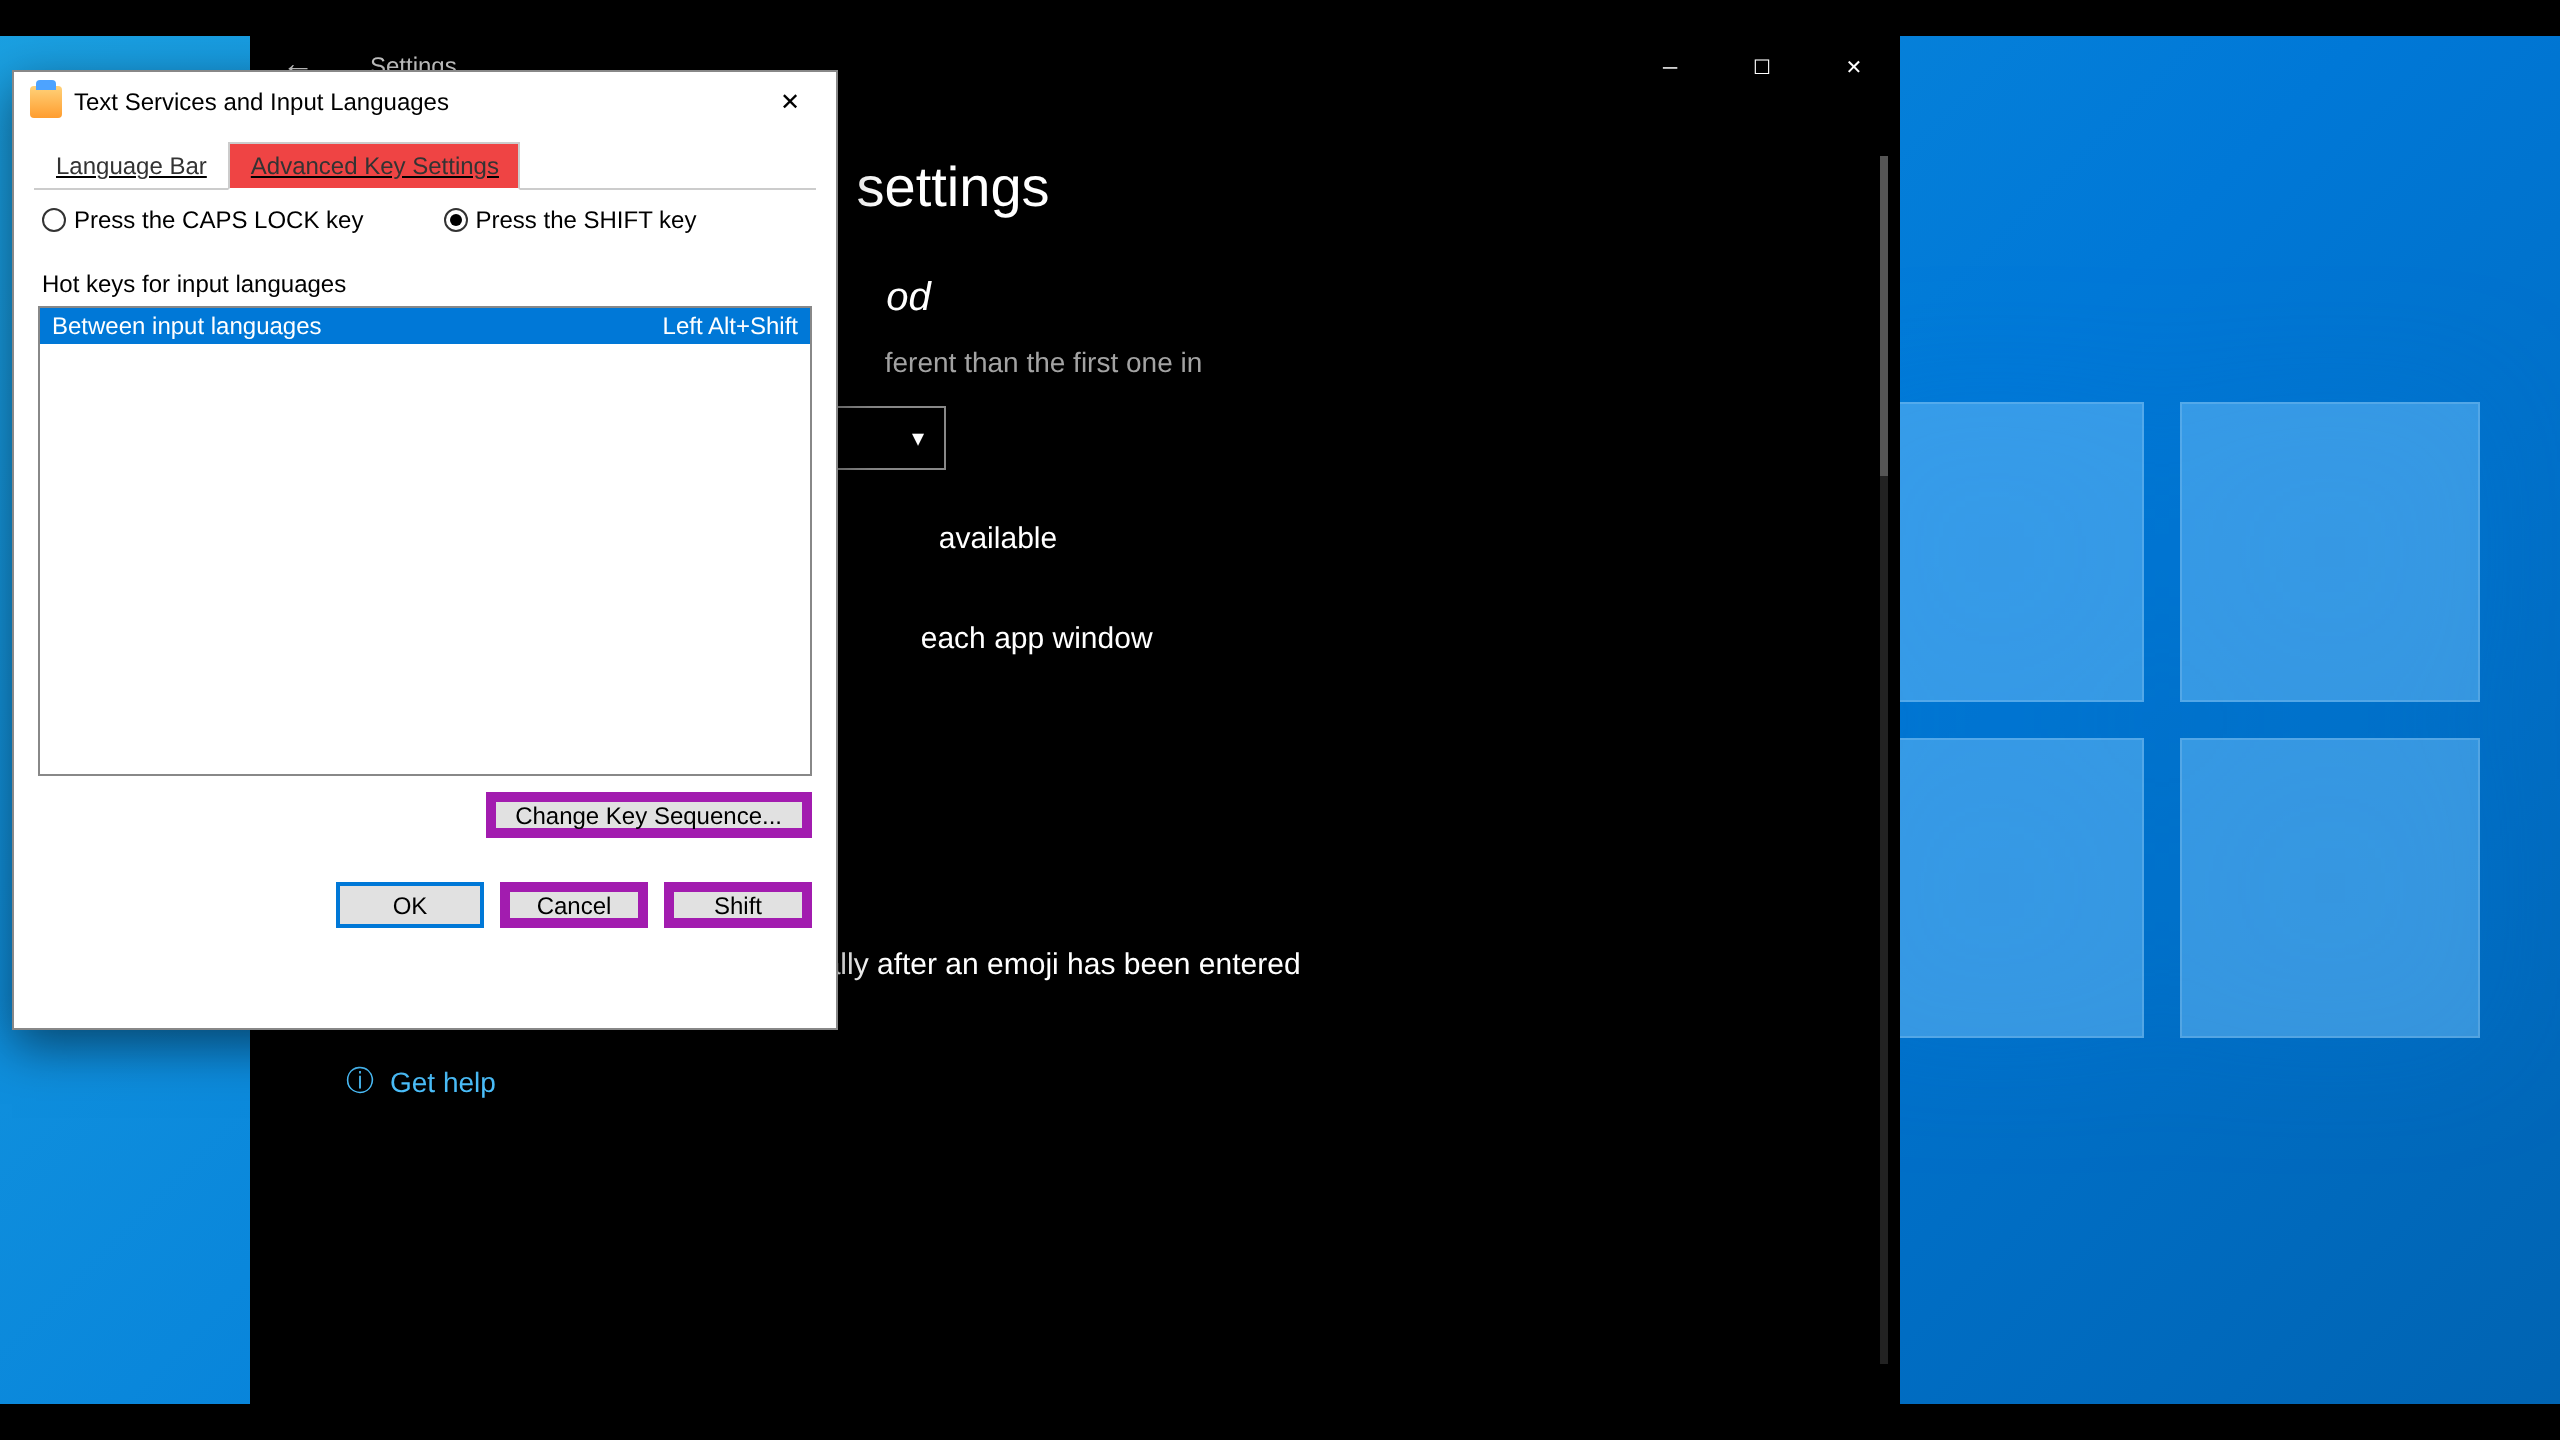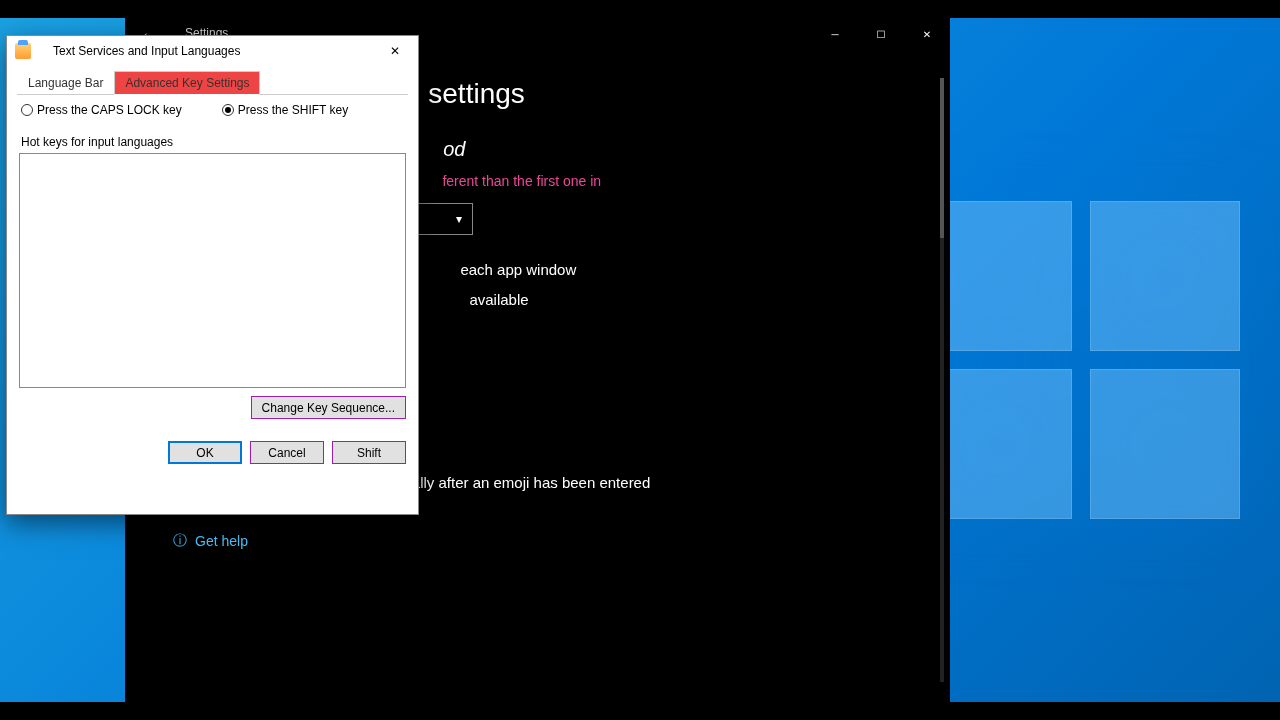--- a/index.html
+++ b/index.html
@@ -14,50 +14,50 @@
 
   
   .settings-window { position:absolute; left:125px; top:18px; width:825px; height:684px; background:#000; color:#fff; }
   .settings-titlebar{height:32px; display:flex; align-items:center; justify-content:flex-end; position:relative;}
   .settings-back{position:absolute; left:16px; top:6px; color:#ccc; font-size:16px;}
   .settings-title{position:absolute; left:60px; top:8px; color:#ccc; font-size:12px;}
   .winbtn{width:46px; height:32px; display:flex; align-items:center; justify-content:center; color:#fff; font-size:10px;}
   .settings-body{padding:28px 32px 0 48px; font-size:15px;}
   .settings-h1{font-size:28px; font-weight:300; margin-bottom:28px;}
   .settings-h2{font-size:20px; font-weight:400; margin:18px 0 12px;font-style:italic;}
-  .settings-p{color:#ec4899; font-size:14px; margin-bottom:14px;}
+  .settings-p{color:#a3a3a3; font-size:14px; margin-bottom:14px;}
   .dropdown{width:300px; height:32px; border:1px solid #888; display:flex; align-items:center; justify-content:space-between; padding:0 10px; color:#fff; font-size:14px; margin-bottom:24px;}
   .chev{font-size:12px;}
   .checkbox-row{display:flex; align-items:center; gap:10px; margin:10px 0;}
   .chk{width:20px;height:20px; background:#0078d7; display:flex; align-items:center; justify-content:center; color:#fff; font-size:14px;}
   .chk.empty{background:transparent; border:1px solid #888;}
   .help{color:#4cc2ff; font-size:14px; display:inline-flex; align-items:center; gap:8px; margin-top:30px;}
   .scrollbar{position:absolute; right:6px; top:60px; bottom:20px; width:4px; background:#222;}
   .scrollbar .thumb{position:absolute; top:0; width:100%; height:160px; background:#555;}
 
   
   .dialog{position:absolute; left:6px; top:35px; width:413px; height:480px; background:#fff; color:#000; border:1px solid #888; box-shadow:0 8px 24px rgba(0,0,0,.5); font-size:12px;}
   .dlg-titlebar{height:30px; display:flex; align-items:center; padding:0 8px; justify-content:space-between;}
-  .dlg-titlebar .t{display:flex; align-items:center; gap:22px;}
+  .dlg-titlebar .t{display:flex; align-items:center; gap:6px;}
   .dlg-icon{width:16px;height:16px; background:linear-gradient(#ffd27a,#ff9d2f); border-radius:2px; position:relative;}
   .dlg-icon::after{content:""; position:absolute; top:-3px; left:3px; width:10px; height:5px; background:#4da3ff; border-radius:2px 2px 0 0;}
   .dlg-close{width:30px; height:24px; display:flex; align-items:center; justify-content:center; font-size:12px;}
   .dlg-body{padding:4px 10px 10px 10px;}
-  .tabs{display:flex; border-bottom:1px solid #ccc; margin-bottom:6px;}
+  .tabs{display:flex; border-bottom:1px solid #ccc; margin-bottom:6px;text-decoration:underline;}
   .tab{padding:4px 10px; border:1px solid transparent; border-bottom:none; position:relative; top:1px; color:#333;}
   .tab.active{border-color:#ccc; background:#ef4444; border-bottom:1px solid #fff;}
   .group-label{margin:8px 0 4px 4px;}
   .radio-row{display:flex; gap:40px; padding:2px 4px 10px 4px;text-align:center;}
   .radio{display:flex; align-items:center; gap:4px;}
   .rdot{width:12px;height:12px;border:1px solid #333; border-radius:50%; display:flex; align-items:center; justify-content:center;}
   .rdot.sel::after{content:"";width:6px;height:6px;background:#000;border-radius:50%;}
   .list{border:1px solid #888; height:235px; margin:2px; background:#fff;}
   .list-row{display:flex; justify-content:space-between; padding:2px 6px;}
   .list-row.sel{background:#0078d7; color:#fff;}
-  .btn{min-width:74px; height:23px; border:1px solid #a21caf; background:#e1e1e1; padding:0 10px; font-size:12px; display:inline-flex; align-items:center; justify-content:center;}
+  .btn{min-width:74px; height:23px; border:5px solid #a21caf; background:#e1e1e1; padding:0 10px; font-size:12px; display:inline-flex; align-items:center; justify-content:center;}
   .btn.primary{border:2px solid #0078d7;}
   .change-row{display:flex; justify-content:flex-end; margin:8px 2px 22px;}
   .dlg-buttons{display:flex; justify-content:flex-end; gap:8px; padding-right:2px;}
   .headers{display:flex; justify-content:space-between; padding:2px 8px; color:#222;}
 </style>
 </head>
 <body>
 
 <div class="wallpaper">
   <div class="winlogo">
@@ -80,27 +80,27 @@
   </div>
   <div class="settings-body">
     <div class="settings-h1"><span style="visibility:hidden">Advanced keyboard </span><span>settings</span></div>
     <div class="settings-h2"><span style="visibility:hidden">Override for default input meth</span><span>od</span></div>
     <div class="settings-p"><span style="visibility:hidden">If you want to use an input method that's dif</span><span>ferent than the first one in</span></div>
     <div class="dropdown">
       <span></span>
       <span class="chev">▾</span>
     </div>
 
+    <div class="checkbox-row" style="margin-bottom:30px;">
+      <span style="visibility:hidden" class="chk empty"></span>
+      <span><span style="visibility:hidden">Use the desktop language bar when it's </span><span>available</span></span>
+    </div>
     <div class="checkbox-row">
       <span style="visibility:hidden" class="chk empty"></span>
       <span><span style="visibility:hidden">Let me set a different input method for </span><span>each app window</span></span>
-    </div>
-    <div class="checkbox-row" style="margin-bottom:30px;">
-      <span style="visibility:hidden" class="chk empty"></span>
-      <span><span style="visibility:hidden">Use the desktop language bar when it's </span><span>available</span></span>
     </div>
 
     <div style="height:80px"></div>
 
     <div class="settings-h2">Emoji panel</div>
     <div class="checkbox-row">
       <span class="chk">✓</span>
       <span>Don't close the panel automatically after an emoji has been entered</span>
     </div>
 
@@ -134,20 +134,24 @@
         <span>Press the CAPS LOCK key</span>
       </label>
       <label class="radio">
         <span class="rdot sel"></span>
         <span>Press the SHIFT key</span>
       </label>
     </div>
 
     <div class="group-label">Hot keys for input languages</div>
     <div class="list">
+      <div class="list-row sel">
+        <span>Between input languages</span>
+        <span>Left Alt+Shift</span>
+      </div>
     </div>
 
     <div class="change-row">
       <button class="btn" style="min-width:150px">Change Key Sequence...</button>
     </div>
 
     <div class="dlg-buttons">
       <button class="btn primary">OK</button>
       <button class="btn">Cancel</button>
       <button class="btn">Shift</button>

